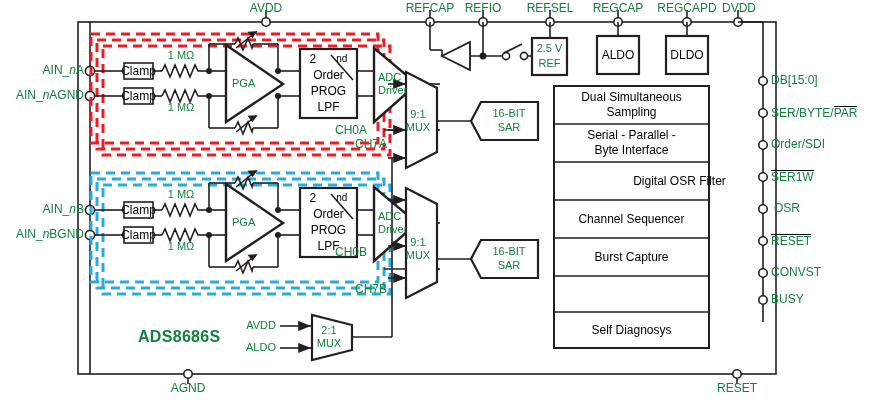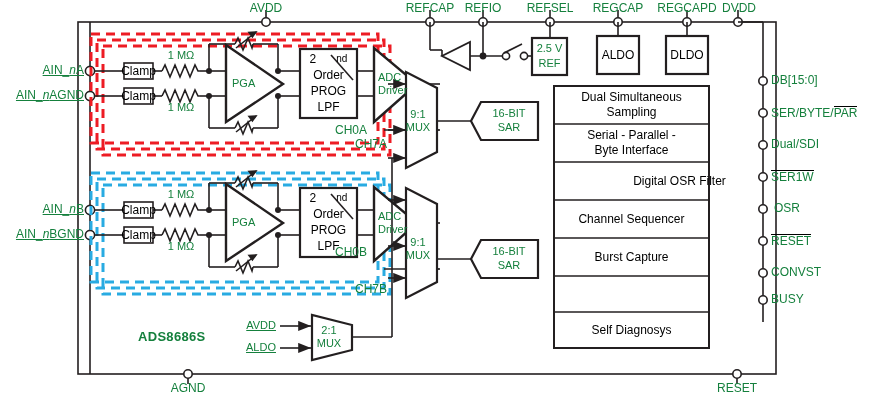--- a/index.html
+++ b/index.html
@@ -19,21 +19,21 @@
   .lbl{
     position:absolute;
     font-size:12px;
     line-height:13px;
     color:#15803d;
     white-space:nowrap;
     font-family:"Liberation Sans","DejaVu Sans",sans-serif;
   }
   .lbl.sm{font-size:11px;line-height:12px;}
   .lbl.center{text-align:center;}
-  .lbl.right{text-align:right;text-decoration:underline;}
+  .lbl.right{text-align:right;}
   .ital{font-style:italic;}
   .ovl{border-top:1.3px solid #000;display:inline-block;line-height:13px;padding-top:0px;}
   .bold{font-weight:bold;letter-spacing:0.3px;}
   .boxtxt{
     position:absolute;
     display:flex;
     align-items:center;
     justify-content:center;
     text-align:center;
     font-size:12px;
@@ -317,21 +317,21 @@
   <div class="lbl center" style="left:647px;top:2px;width:80px;">REGCAPD</div>
   <div class="lbl center" style="left:712px;top:2px;width:54px;">DVDD</div>
 
   <div class="lbl right" style="left:0px;top:64px;width:84px;"><span>AIN_</span><span class="ital">n</span><span>A</span></div>
   <div class="lbl right" style="left:0px;top:89px;width:84px;"><span>AIN_</span><span class="ital">n</span><span>AGND</span></div>
   <div class="lbl right" style="left:0px;top:203px;width:84px;"><span>AIN_</span><span class="ital">n</span><span>B</span></div>
   <div class="lbl right" style="left:0px;top:228px;width:84px;"><span>AIN_</span><span class="ital">n</span><span>BGND</span></div>
 
   <div class="lbl" style="left:771px;top:74px;">DB[15:0]</div>
   <div class="lbl" style="left:771px;top:106px;"><span>SER/BYTE/</span><span class="ovl">PAR</span></div>
-  <div class="lbl" style="left:771px;top:138px;">Dual/SDI</div>
+  <div class="lbl" style="left:771px;top:138px;">Order/SDI</div>
   <div class="lbl" style="left:771px;top:170px;"><span class="ovl">SER1W</span></div>
   <div class="lbl" style="left:774px;top:202px;text-align:center;">OSR</div>
   <div class="lbl" style="left:771px;top:234px;"><span class="ovl">RESET</span></div>
   <div class="lbl" style="left:771px;top:266px;">CONVST</div>
   <div class="lbl" style="left:771px;top:293px;">BUSY</div>
 
   <div class="lbl center" style="left:158px;top:382px;width:60px;">AGND</div>
   <div class="lbl center" style="left:707px;top:382px;width:60px;">RESET</div>
 
   <div class="boxtxt xs" style="left:124px;top:63px;width:29px;height:16px;">Clamp</div>
@@ -380,21 +380,21 @@
   <div class="lbl center sm" style="left:310px;top:324px;width:38px;">2:1</div>
   <div class="lbl center sm" style="left:310px;top:337px;width:38px;">MUX</div>
   <div class="lbl right sm" style="left:218px;top:319px;width:58px;">AVDD</div>
   <div class="lbl right sm" style="left:218px;top:341px;width:58px;">ALDO</div>
 
   <div class="lbl center sm" style="left:532px;top:42px;width:35px;">2.5 V</div>
   <div class="lbl center sm" style="left:532px;top:57px;width:35px;">REF</div>
   <div class="boxtxt sm" style="left:597px;top:36px;width:42px;height:38px;">ALDO</div>
   <div class="boxtxt sm" style="left:666px;top:36px;width:42px;height:38px;">DLDO</div>
 
-  <div class="lbl bold" style="left:138px;top:330px;font-size:13px;">ADS8686S</div>
+  <div class="lbl bold" style="left:138px;top:330px;font-size:16px;">ADS8686S</div>
 
   <div class="boxtxt" style="left:554px;top:90px;width:155px;height:14px;">Dual Simultaneous</div>
   <div class="boxtxt" style="left:554px;top:105px;width:155px;height:14px;">Sampling</div>
   <div class="boxtxt" style="left:554px;top:128px;width:155px;height:14px;">Serial -  Parallel -</div>
   <div class="boxtxt" style="left:554px;top:143px;width:155px;height:14px;">Byte Interface</div>
   <div class="boxtxt" style="left:554px;top:174px;width:155px;height:14px;padding-left:48px;">Digital OSR Filter</div>
   <div class="boxtxt" style="left:554px;top:250px;width:155px;height:14px;">Burst Capture</div>
   <div class="boxtxt" style="left:554px;top:212px;width:155px;height:14px;">Channel Sequencer</div>
   <div class="boxtxt" style="left:554px;top:323px;width:155px;height:14px;">Self Diagnosys</div>
 

